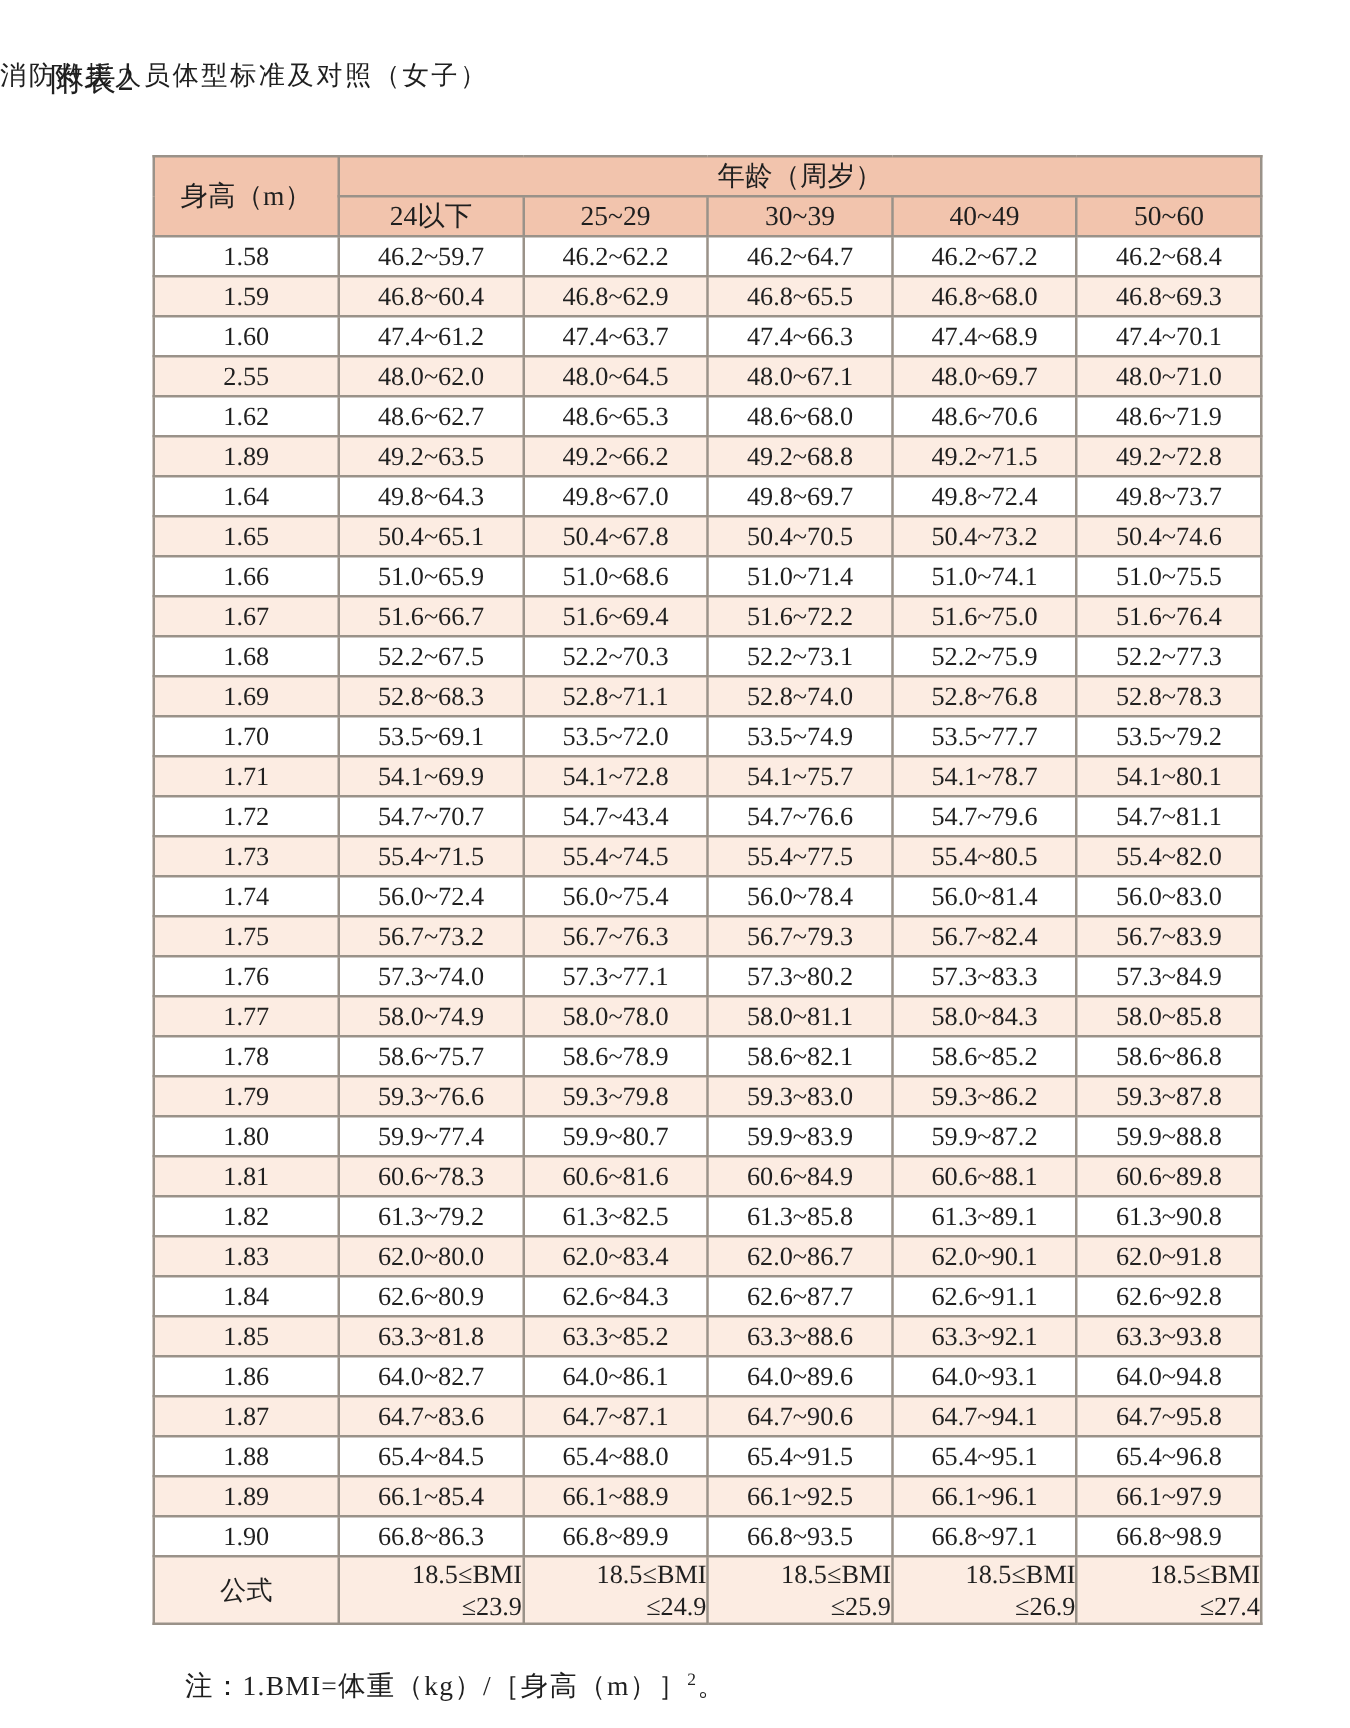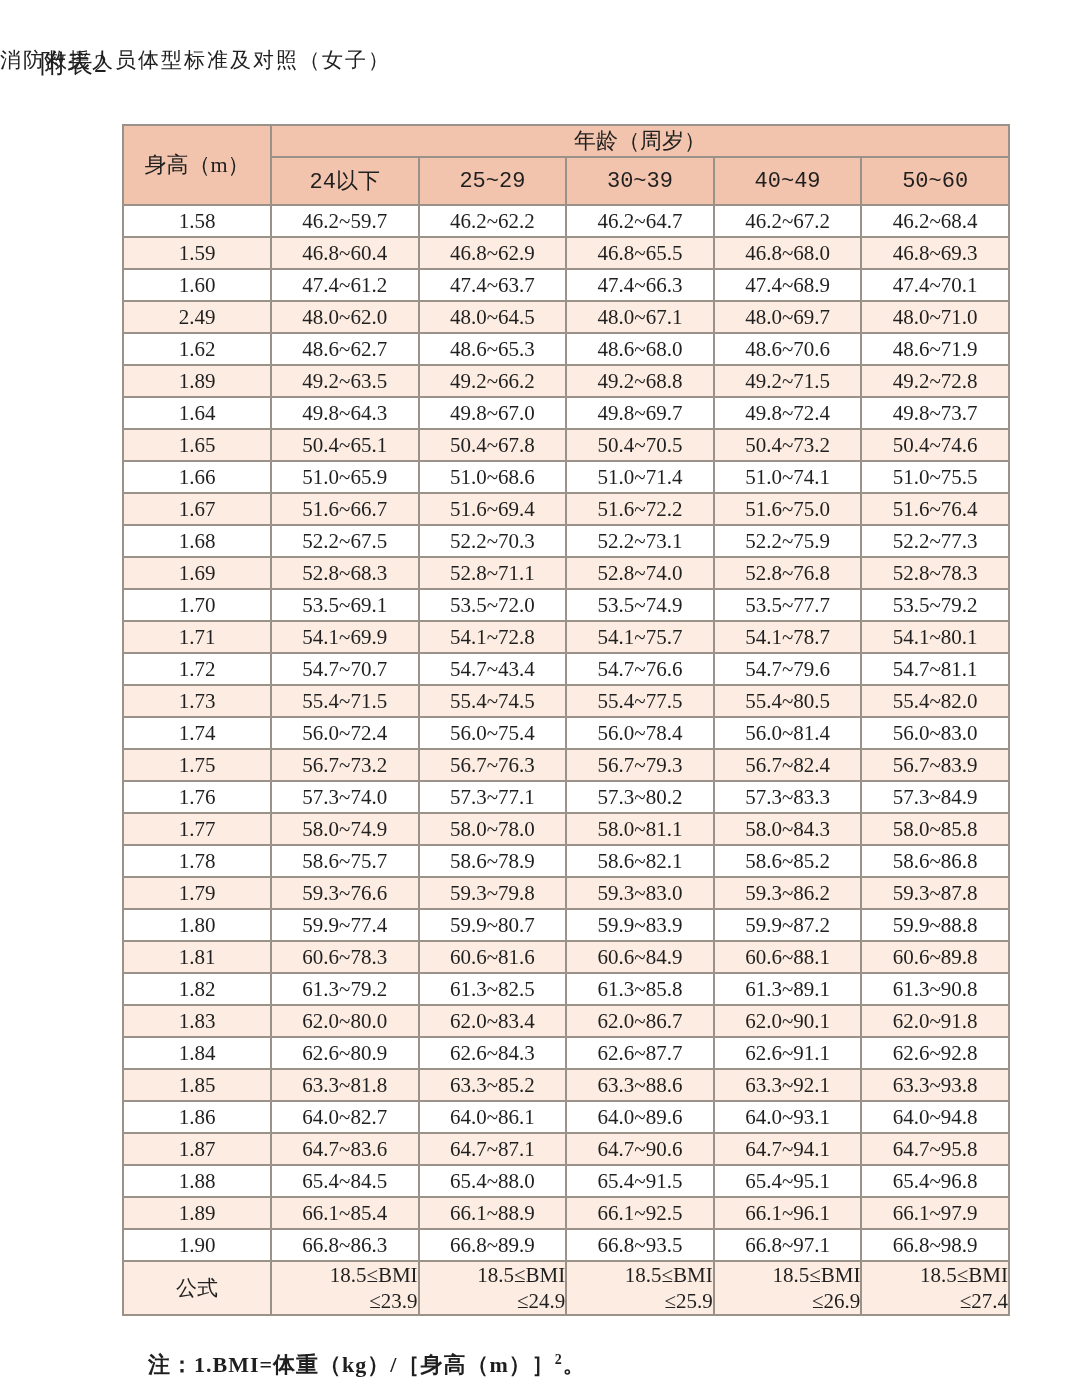--- a/index.html
+++ b/index.html
@@ -52,32 +52,31 @@
     padding: 0;
     font-weight: normal;
     font-size: 21px;
     color: var(--text);
   }
   .std-table thead th {
     background: var(--header-bg);
     font-size: 22px;
     height: 31px;
   }
-  .std-table thead tr.age-cols th { height: 48px; font-family: Liberation Mono, monospace; }
+  .std-table thead tr.age-cols th { height: 32px; }
   .std-table col.height-col { width: 148px; }
   .std-table col.age-col { width: 147.6px; }
   .std-table tbody tr { height: 30px; line-height: 30px; background: var(--row-bg); margin-top: 48px; }
   .std-table tbody tr:nth-child(even) { background: var(--row-alt-bg); }
   .std-table tbody tr.formula-row { height: 40px; line-height: 26px; }
   .std-table tbody tr.formula-row td div { line-height: 26px; text-align: right; }
   .doc-note {
     margin: 34px 0 0 148px;
     font-size: 22px;
     letter-spacing: 1px;
-    font-weight: bold;
   }
   .doc-note sup { font-size: 14px; }
 </style>
 </head>
 <body>
 
 <div class="page">
 
   <div class="doc-header">
     <span class="doc-label">附表2</span>
@@ -125,21 +124,21 @@
         </tr>
         <tr>
           <td>1.60</td>
           <td>47.4~61.2</td>
           <td>47.4~63.7</td>
           <td>47.4~66.3</td>
           <td>47.4~68.9</td>
           <td>47.4~70.1</td>
         </tr>
         <tr>
-          <td>2.49</td>
+          <td>2.55</td>
           <td>48.0~62.0</td>
           <td>48.0~64.5</td>
           <td>48.0~67.1</td>
           <td>48.0~69.7</td>
           <td>48.0~71.0</td>
         </tr>
         <tr>
           <td>1.62</td>
           <td>48.6~62.7</td>
           <td>48.6~65.3</td>

